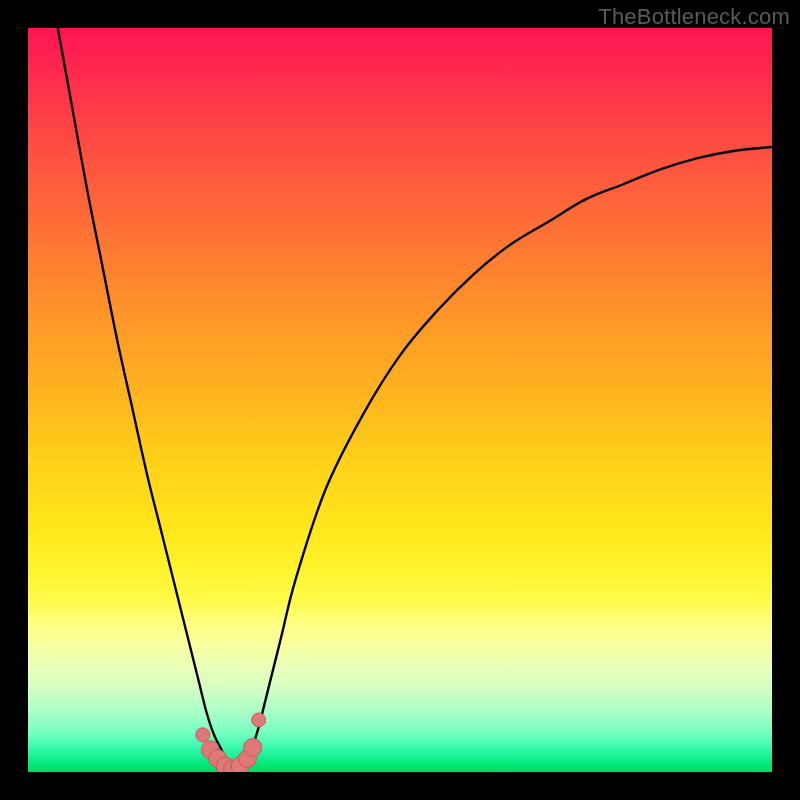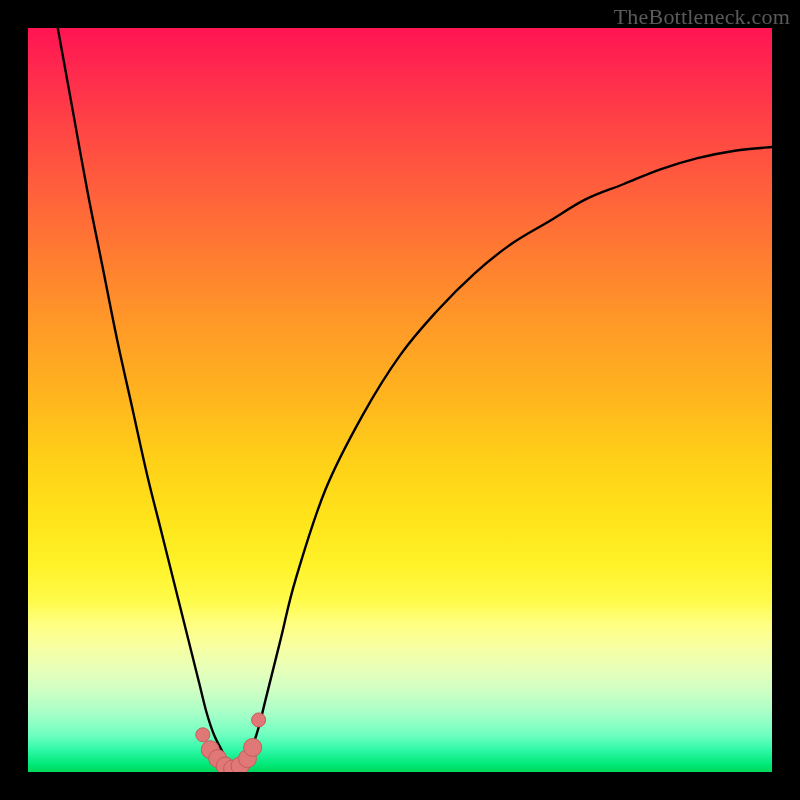--- a/index.html
+++ b/index.html
@@ -11,21 +11,20 @@
     background: #000000;
     font-family: Arial, Helvetica, sans-serif;
   }
   .frame {
     position: absolute;
     top: 0;
     left: 0;
     width: 800px;
     height: 800px;
     background: #000000;
-    font-family: Liberation Serif, serif;
   }
   .plot-area {
     position: absolute;
     top: 28px;
     left: 28px;
     width: 744px;
     height: 744px;
     overflow: hidden;
   }
   .gradient {

